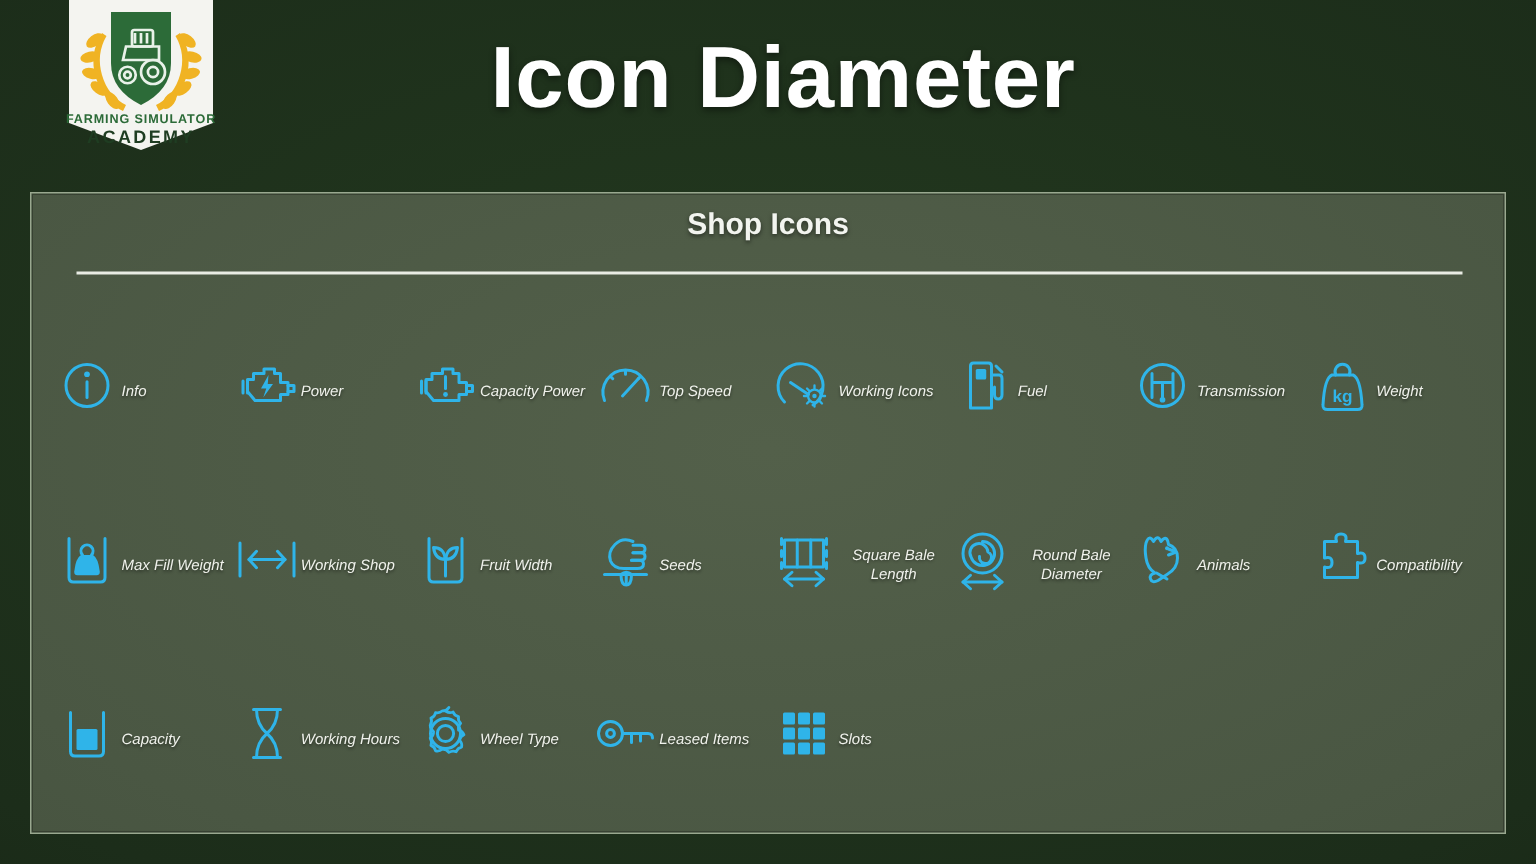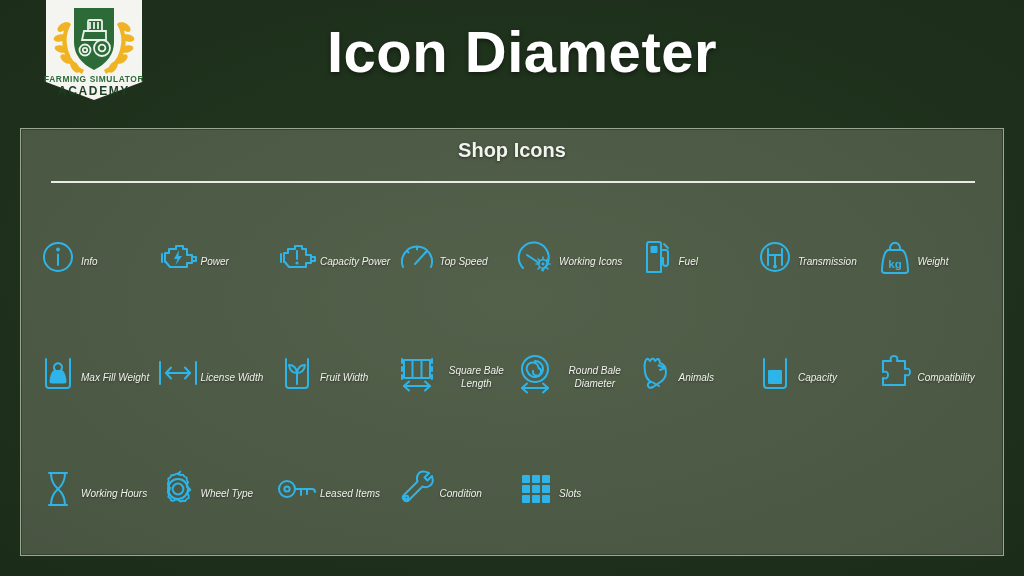--- a/index.html
+++ b/index.html
@@ -291,35 +291,48 @@
       </div>
 
       <div class="icon-cell">
         <div class="icon-art">
           <svg width="46" height="34" viewBox="0 0 46 34">
             <path class="ic" d="M5 6 L5 28 M41 6 L41 28" stroke-width="2.2"></path>
             <path class="ic" d="M11 17 L35 17" stroke-width="2"></path>
             <path class="ic" d="M16 11.5 L11 17 L16 22.5 M30 11.5 L35 17 L30 22.5" stroke-width="2"></path>
           </svg>
         </div>
-        <div class="icon-label">License Width</div>
+        <div class="icon-label">Working Shop</div>
       </div>
 
       <div class="icon-cell">
         <div class="icon-art">
           <svg width="40" height="42" viewBox="0 0 40 42">
             <path class="ic" d="M9 7 L9 33 Q9 36 12 36 L28 36 Q31 36 31 33 L31 7"></path>
             <path class="ic" d="M20 32 L20 21" stroke-width="2.2"></path>
             <path class="ic" d="M20 21 Q13 21 12 13 Q19 13 20 21 Z"></path>
             <path class="ic" d="M20 21 Q27 21 28 13 Q21 13 20 21 Z"></path>
           </svg>
         </div>
         <div class="icon-label">Fruit Width</div>
       </div>
 
+      <div class="icon-cell">
+        <div class="icon-art">
+          <svg width="44" height="42" viewBox="0 0 44 42">
+            <path class="ic" d="M27 9 Q20 6 15 11 Q10 16 12 22 Q14 27 21 27 L30 27 Q34 27 34 24 Q34 21.5 31 21.5 L26 21.5" stroke-width="2"></path>
+            <path class="ic" d="M26 21.5 L32 21.5 Q35 21.5 35 19 Q35 16.5 32 16.5 L27 16.5" stroke-width="2"></path>
+            <path class="ic" d="M27 16.5 L32 16.5 Q35 16.5 35 14 Q35 11.5 32 11.5 L27 11.5" stroke-width="2"></path>
+            <path class="ic" d="M8 31 L36 31" stroke-width="2"></path>
+            <path class="ic" d="M19 31 Q19 38 22.5 38 Q26 38 26 31 Q22.5 28 19 31 Z" stroke-width="1.8"></path>
+            <path class="ic" d="M22.5 30 L22.5 37" stroke-width="1.4"></path>
+          </svg>
+        </div>
+        <div class="icon-label">Seeds</div>
+      </div>
 
       <div class="icon-cell">
         <div class="icon-art">
           <svg width="46" height="42" viewBox="0 0 46 42">
             <rect class="ic" x="10" y="8" width="26" height="18" stroke-width="2"></rect>
             <path class="ic" d="M18.5 8 L18.5 26 M27.5 8 L27.5 26" stroke-width="1.6"></path>
             <path class="ic" d="M8 7 L8 11 M8 15 L8 19 M8 23 L8 27 M38 7 L38 11 M38 15 L38 19 M38 23 L38 27" stroke-width="1.6"></path>
             <path class="ic" d="M10 34 L36 34" stroke-width="2"></path>
             <path class="ic" d="M15 29.5 L10 34 L15 38.5 M31 29.5 L36 34 L31 38.5" stroke-width="2"></path>
           </svg>
@@ -347,37 +360,37 @@
             <path class="ic" d="M25 14 L30 16 L25 18" stroke-width="1.8"></path>
             <path class="ic" d="M17 30 L24 34" stroke-width="1.8"></path>
             <circle class="ic-f" cx="24" cy="13.5" r="1.3"></circle>
           </svg>
         </div>
         <div class="icon-label">Animals</div>
       </div>
 
       <div class="icon-cell">
         <div class="icon-art">
-          <svg width="40" height="42" viewBox="0 0 40 42">
-            <path class="ic" d="M9 7 L9 33 Q9 36 12 36 L28 36 Q31 36 31 33 L31 7"></path>
-            <rect class="ic-f" x="13" y="18" width="14" height="14" rx="1"></rect>
-          </svg>
-        </div>
-        <div class="icon-label">Capacity</div>
-      </div>
-
-      <div class="icon-cell">
-        <div class="icon-art">
           <svg width="42" height="42" viewBox="0 0 42 42">
             <path class="ic" d="M9 16 L9 9 L17 9 Q15.5 4 20 4 Q24.5 4 23 9 L31 9 L31 17
                                  Q36 15.5 36 20 Q36 24.5 31 23 L31 33 L9 33 L9 26
                                  Q14 27.5 14 23 Q14 18.5 9 20 Z" stroke-width="2"></path>
           </svg>
         </div>
         <div class="icon-label">Compatibility</div>
+      </div>
+
+      <div class="icon-cell">
+        <div class="icon-art">
+          <svg width="40" height="42" viewBox="0 0 40 42">
+            <path class="ic" d="M9 7 L9 33 Q9 36 12 36 L28 36 Q31 36 31 33 L31 7"></path>
+            <rect class="ic-f" x="13" y="18" width="14" height="14" rx="1"></rect>
+          </svg>
+        </div>
+        <div class="icon-label">Capacity</div>
       </div>
 
       <div class="icon-cell">
         <div class="icon-art">
           <svg width="34" height="42" viewBox="0 0 34 42">
             <path class="ic" d="M8 5 L26 5 M8 37 L26 37" stroke-width="2.2"></path>
             <path class="ic" d="M10 5 Q10 15 17 21 Q24 15 24 5" stroke-width="2.2"></path>
             <path class="ic" d="M10 37 Q10 27 17 21 Q24 27 24 37" stroke-width="2.2"></path>
           </svg>
         </div>
@@ -410,32 +423,20 @@
             <circle class="ic" cx="13" cy="16" r="8" stroke-width="2.2"></circle>
             <circle class="ic" cx="13" cy="16" r="2.6" stroke-width="1.8"></circle>
             <path class="ic" d="M21 16 L38 16 Q41 16 41 19 L41 19" stroke-width="2.2"></path>
             <path class="ic" d="M27 16 L27 22 M33 16 L33 21" stroke-width="2.2"></path>
           </svg>
         </div>
         <div class="icon-label">Leased Items</div>
       </div>
 
 
-      <div class="icon-cell">
-        <div class="icon-art">
-          <svg width="42" height="42" viewBox="0 0 42 42">
-            <path class="ic" d="M33 5 L28.5 9.5 L31.5 12.5 L36 8
-                                 Q38.5 15 33.5 18 Q30 20 26.5 18.5 L13 32
-                                 Q10.5 34.5 8 32 Q5.5 29.5 8 27 L21.5 13.5
-                                 Q20 10 22 6.5 Q25 1.5 33 5 Z" stroke-width="2.1"></path>
-            <circle class="ic" cx="10.5" cy="29.5" r="1.8" stroke-width="1.6"></circle>
-          </svg>
-        </div>
-        <div class="icon-label">Condition</div>
-      </div>
 
       <div class="icon-cell">
         <div class="icon-art">
           <svg width="40" height="40" viewBox="0 0 40 40">
             <g class="ic-f">
               <rect x="6" y="6" width="8" height="8" rx="1"></rect>
               <rect x="16" y="6" width="8" height="8" rx="1"></rect>
               <rect x="26" y="6" width="8" height="8" rx="1"></rect>
               <rect x="6" y="16" width="8" height="8" rx="1"></rect>
               <rect x="16" y="16" width="8" height="8" rx="1"></rect>

